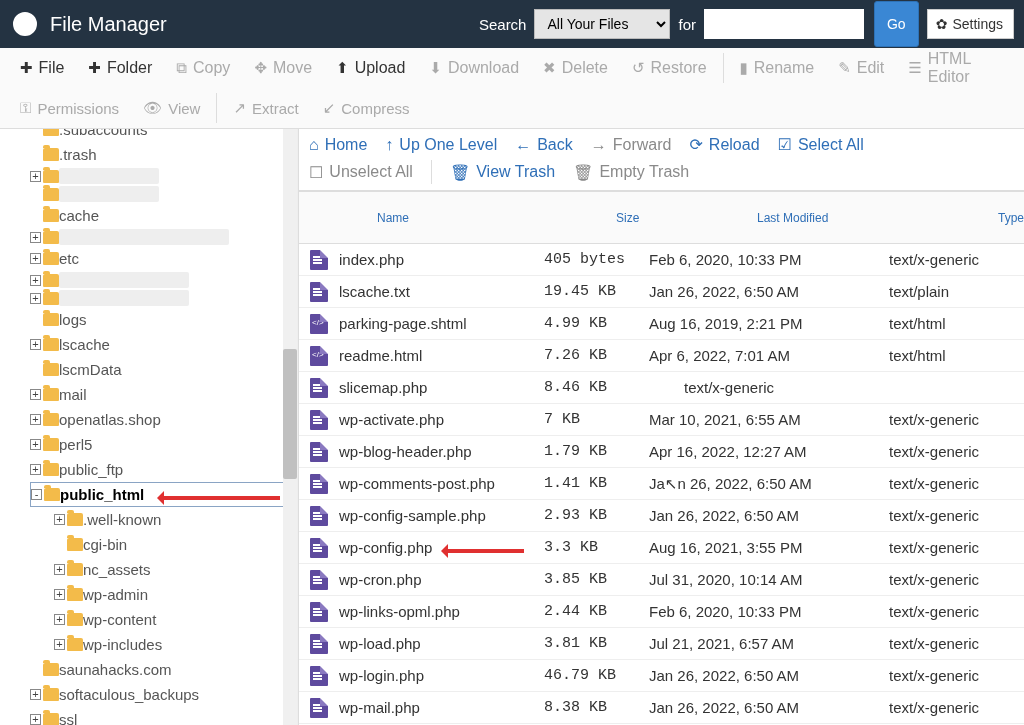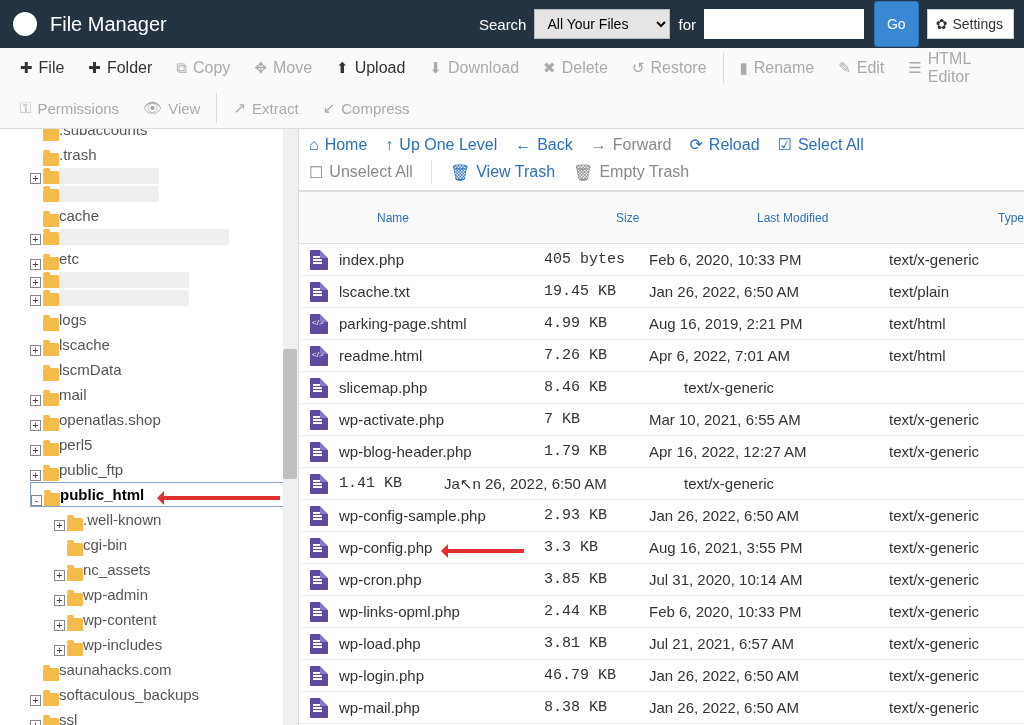--- a/index.html
+++ b/index.html
@@ -27,21 +27,21 @@
 .toolbar-row2 .tbtn { font-size: 15px; }
 
 
 .body { display: flex; height: calc(725px - 48px - 80px); }
 .tree { width: 335px; overflow: hidden; position: relative; border-right:1px solid #eee; }
 .tree-sb { position:absolute; right:0; top:0; width:14px; height:100%; background:#f0f0f0; }
 .tree-sb-thumb { position:absolute; right:0; top:220px; width:14px; height:130px; background:#c0c0c0; border-radius:2px; }
 .tree ul { list-style: none; }
 .tree-root { padding: 0 0 0 30px; margin-top:-12px; }
 .tree li { white-space: nowrap; line-height: 23px; font-size:15px; }
-.tree .row { display: flex; align-items: flex-end; padding:1px 0; }
+.tree .row { display: flex; align-items: center; padding:1px 0; }
 .tree .toggle { width: 11px; height: 11px; border: 1px solid #888; display:inline-flex; align-items:center; justify-content:center; font-size:11px; line-height:9px; color:#444; margin-right:2px; }
 .tree .notoggle { display:inline-block; width:13px; }
 .folder-ic { width:16px; height:13px; display:inline-block; background:#f3bb4a; border-radius:2px 2px 1px 1px; position:relative; }
 .folder-ic::before { content:''; position:absolute; top:-3px; left:0; width:7px; height:3px; background:#f3bb4a; border-radius:2px 2px 0 0; }
 .tree .name { color: #555; }
 .tree li.selected > .row { border:1px solid #8aa4c4; background:#fff; padding:0 3px 0 0; }
 .tree li.selected > .row .name { font-weight: bold; color:#000; }
 .tree .lvl1 { margin-left: 0; }
 .tree .lvl2 { margin-left: 24px; }
 .redacted { display:inline-block; background:#eee; height:16px; border-radius:2px; }
@@ -491,20 +491,21 @@
             <div class="gsize">1.79 KB</div>
             <div class="gmod">Apr 16, 2022, 12:27 AM</div>
             <div class="gtype">text/x-generic</div>
           </div>
           <div class="grow">
             <div class="gicon">
               <div class="file-ic">
                 <div class="bars"></div>
               </div>
             </div>
+            <div class="gname">wp-comments-post.php</div>
             <div class="gsize">1.41 KB</div>
             <div class="gmod" style="position: relative;">Ja<span style="position:relative">↖</span>n 26, 2022, 6:50 AM</div>
             <div class="gtype">text/x-generic</div>
           </div>
           <div class="grow">
             <div class="gicon">
               <div class="file-ic">
                 <div class="bars"></div>
               </div>
             </div>

